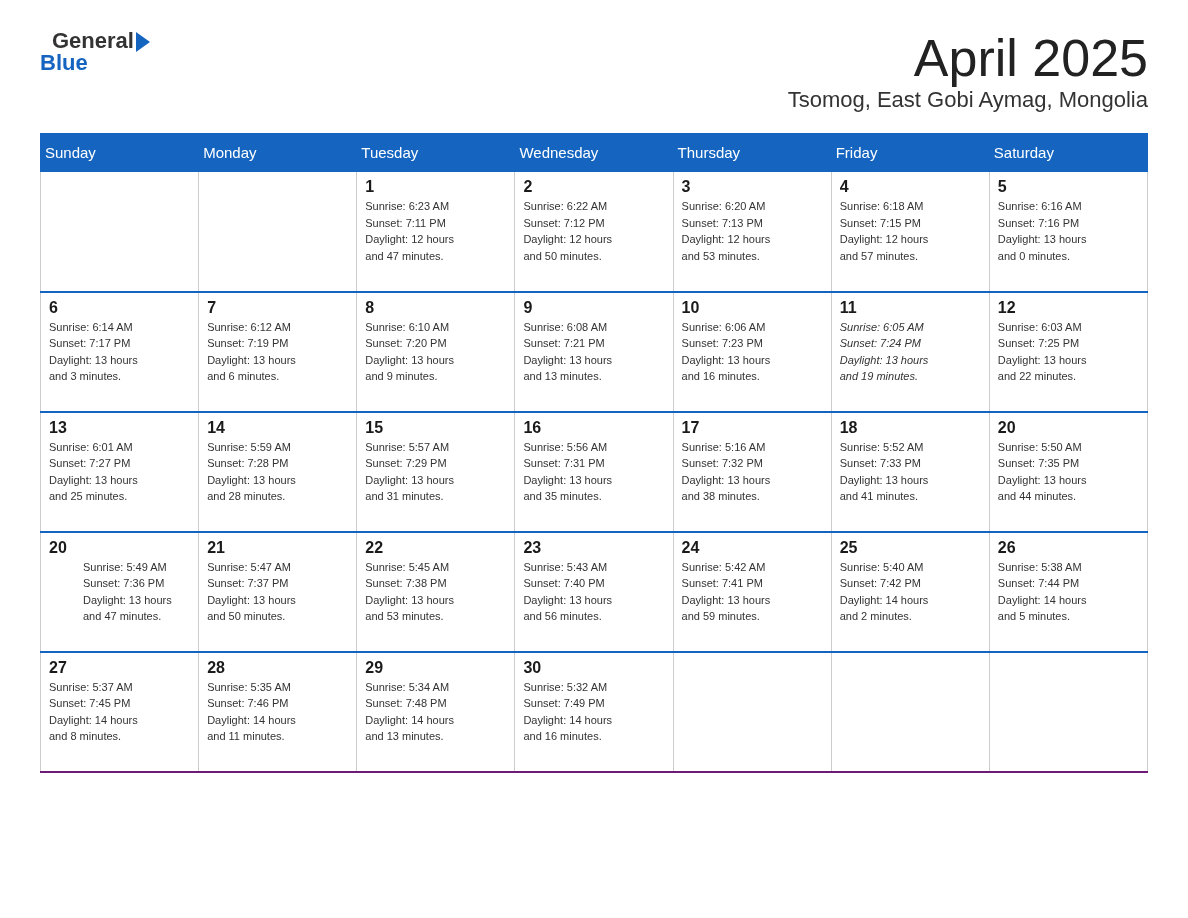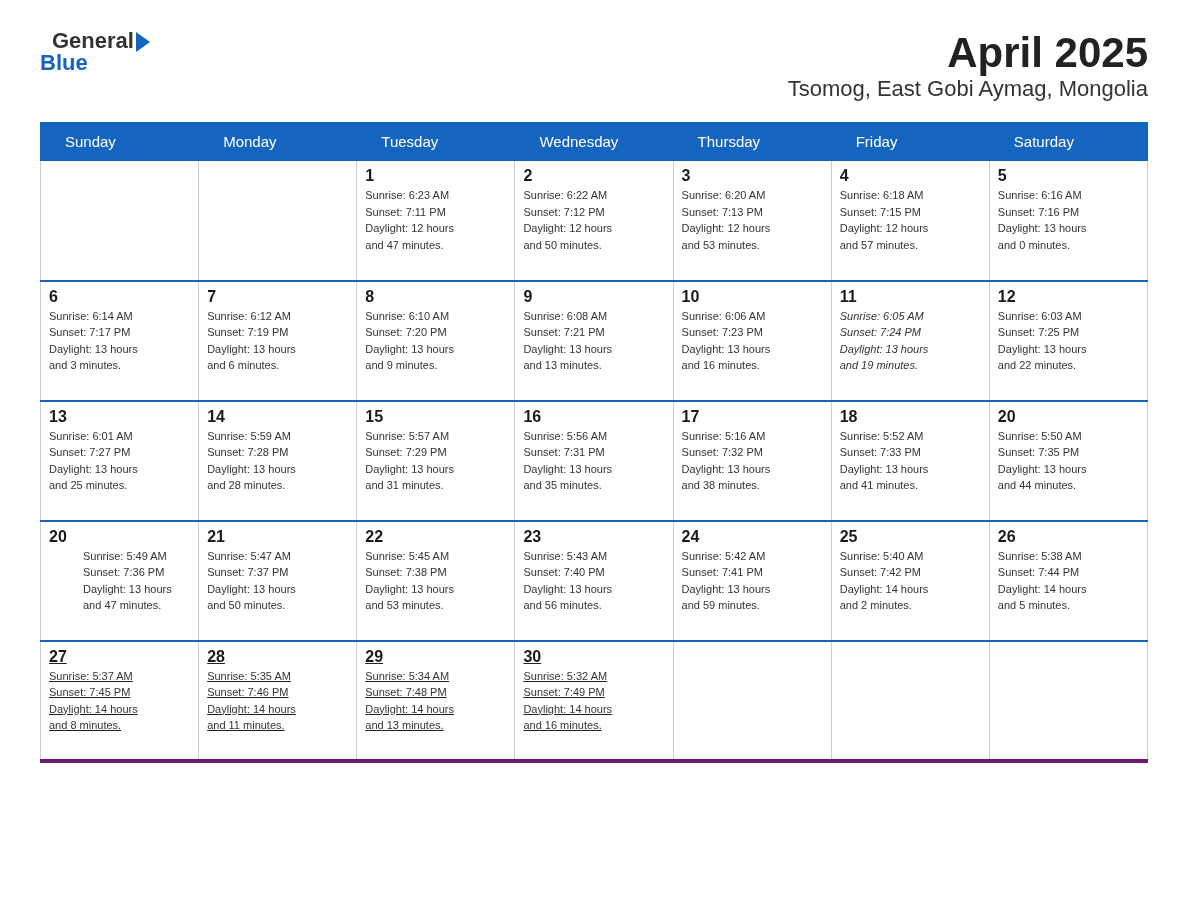--- a/index.html
+++ b/index.html
@@ -45,39 +45,39 @@
     }
     .logo-row {
       display: flex;
       align-items: flex-start;
       margin-left: 12px;
     }
     .title-block {
       text-align: right;
     }
     .title-block h1 {
-      font-size: 42px;
-      font-weight: bold;
+      font-size: 52px;
+      font-weight: normal;
       color: #222;
       line-height: 1.1;
     }
     .title-block h2 {
       font-size: 22px;
       font-weight: normal;
       color: #333;
     }
     .calendar {
       width: 100%;
       border-collapse: collapse;
       table-layout: fixed;
     }
     .calendar thead tr th {
       background: #1565c0;
       color: #fff;
-      padding: 10px 24px;
+      padding: 10px 4px;
       font-size: 15px;
       font-weight: normal;
       text-align: left;
       border: 1px solid #1565c0;
     }
     .calendar tbody tr td {
       border: 1px solid #ccc;
       vertical-align: top;
       padding: 6px 8px;
       font-size: 12.5px;
@@ -91,22 +91,21 @@
       color: #1a1a1a;
       display: block;
       margin-bottom: 2px;
     }
     .calendar tbody tr td .day-info {
       font-size: 11px;
       color: #333;
       line-height: 1.5;
     }
     .calendar tbody tr:last-child td {
-      border-bottom: 4px solid #701a75;
-      text-decoration: underline;
+      border-bottom: 2px solid #701a75;
     }
     .calendar tbody tr td:first-child {
       border-left: 1px solid #ccc;
     }
     .row-divider td {
       border-top: 2px solid #1565c0 !important;
     }
   </style>
 </head>
 <body>

